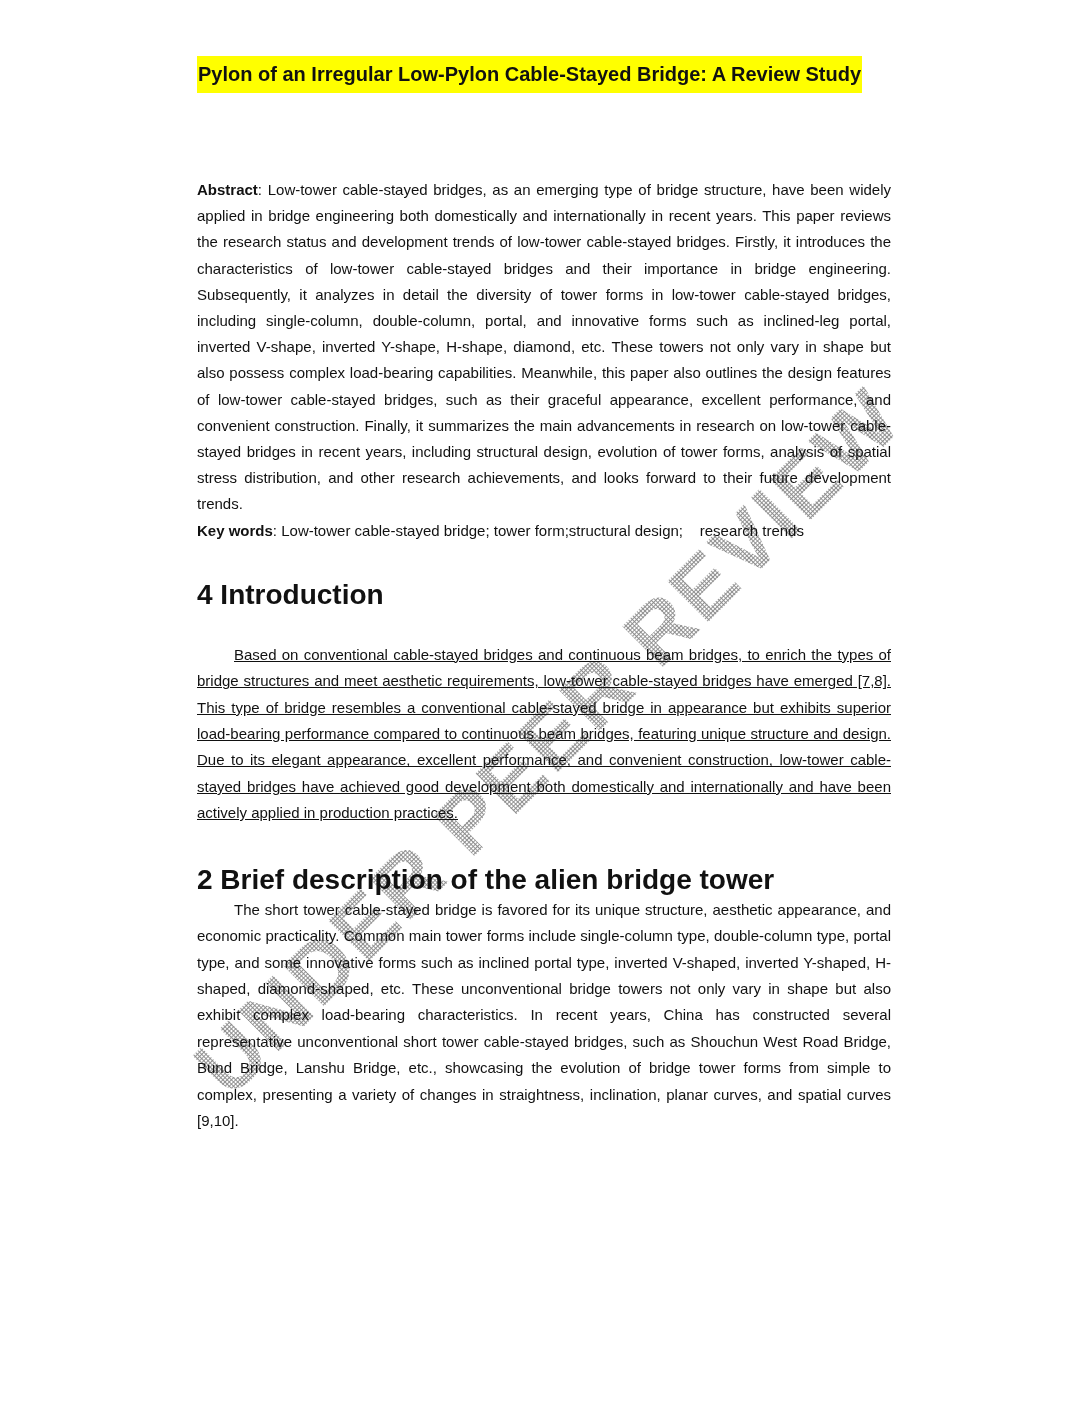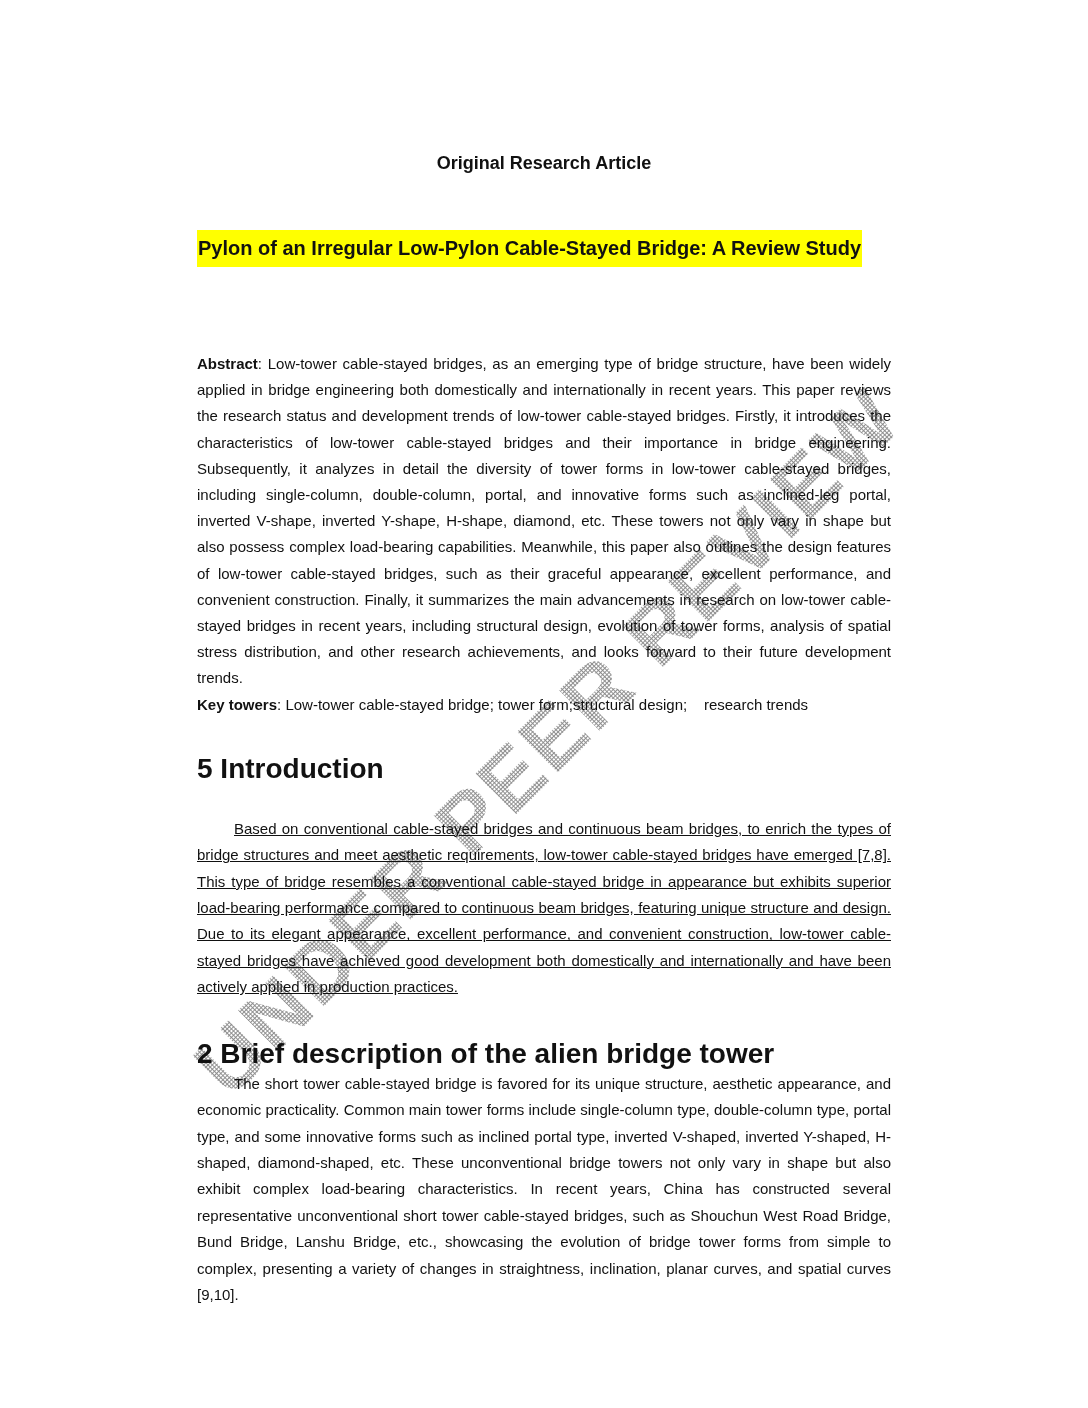--- a/index.html
+++ b/index.html
@@ -94,31 +94,30 @@
 </style>
 </head>
 <body>
 
 <div class="page">
 
   <div class="watermark">UNDER PEER REVIEW</div>
 
   <div class="content">
 
-    <div class="article-type">Original Research Article</div>
 
     <div class="title-row">
       <span class="title-highlight">Pylon of an Irregular Low-Pylon Cable-Stayed Bridge: A Review Study</span>
     </div>
 
     <p class="abstract"><span class="label-bold">Abstract</span><span>: Low-tower cable-stayed bridges, as an emerging type of bridge structure, have been widely applied in bridge engineering both domestically and internationally in recent years. This paper reviews the research status and development trends of low-tower cable-stayed bridges. Firstly, it introduces the characteristics of low-tower cable-stayed bridges and their importance in bridge engineering. Subsequently, it analyzes in detail the diversity of tower forms in low-tower cable-stayed bridges, including single-column, double-column, portal, and innovative forms such as inclined-leg portal, inverted V-shape, inverted Y-shape, H-shape, diamond, etc. These towers not only vary in shape but also possess complex load-bearing capabilities. Meanwhile, this paper also outlines the design features of low-tower cable-stayed bridges, such as their graceful appearance, excellent performance, and convenient construction. Finally, it summarizes the main advancements in research on low-tower cable-stayed bridges in recent years, including structural design, evolution of tower forms, analysis of spatial stress distribution, and other research achievements, and looks forward to their future development trends.</span></p>
 
-    <p class="keywords"><span class="label-bold">Key towers</span><span class="kw-text">: Low-tower cable-stayed bridge; tower form;structural design;    research trends</span></p>
+    <p class="keywords"><span class="label-bold">Key words</span><span class="kw-text">: Low-tower cable-stayed bridge; tower form;structural design;    research trends</span></p>
 
-    <h1 class="section-heading" id="heading-1">5 Introduction</h1>
+    <h1 class="section-heading" id="heading-1">4 Introduction</h1>
 
     <p class="body-para" id="para-1">Based on conventional cable-stayed bridges and continuous beam bridges, to enrich the types of bridge structures and meet aesthetic requirements, low-tower cable-stayed bridges have emerged [7,8]. This type of bridge resembles a conventional cable-stayed bridge in appearance but exhibits superior load-bearing performance compared to continuous beam bridges, featuring unique structure and design. Due to its elegant appearance, excellent performance, and convenient construction, low-tower cable-stayed bridges have achieved good development both domestically and internationally and have been actively applied in production practices.</p>
 
     <h1 class="section-heading" id="heading-2">2 Brief description of the alien bridge tower</h1>
 
     <p class="body-para" id="para-2">The short tower cable-stayed bridge is favored for its unique structure, aesthetic appearance, and economic practicality. Common main tower forms include single-column type, double-column type, portal type, and some innovative forms such as inclined portal type, inverted V-shaped, inverted Y-shaped, H-shaped, diamond-shaped, etc. These unconventional bridge towers not only vary in shape but also exhibit complex load-bearing characteristics. In recent years, China has constructed several representative unconventional short tower cable-stayed bridges, such as Shouchun West Road Bridge, Bund Bridge, Lanshu Bridge, etc., showcasing the evolution of bridge tower forms from simple to complex, presenting a variety of changes in straightness, inclination, planar curves, and spatial curves [9,10].</p>
 
   </div>
 </div>
 

